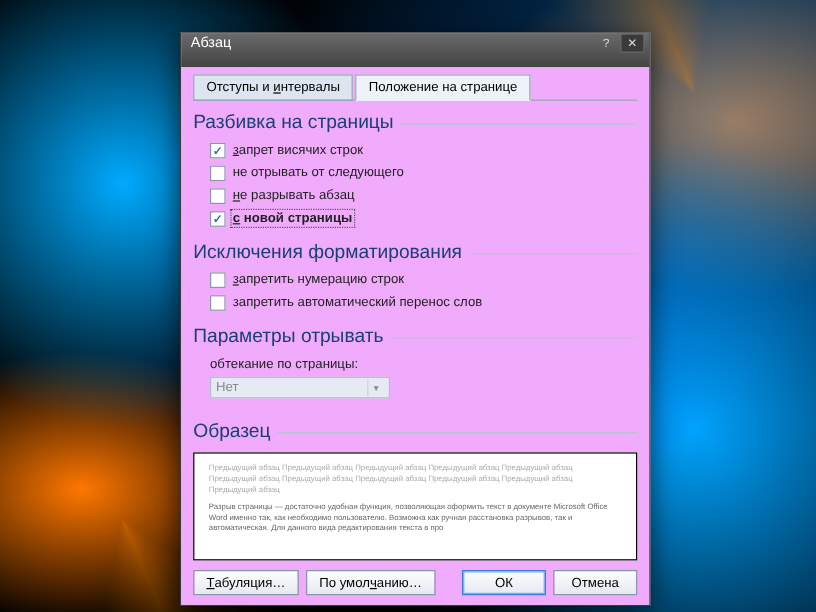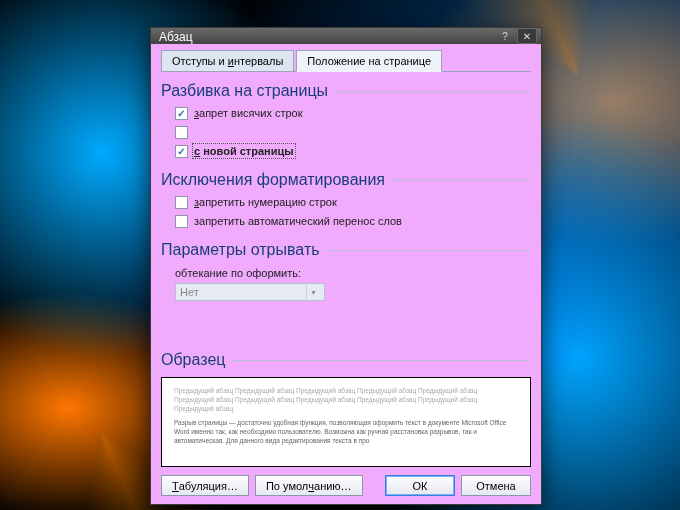--- a/index.html
+++ b/index.html
@@ -33,23 +33,23 @@
 .dialog {
   position: absolute;
   left: 150px; top: 27px;
   width: 392px; height: 478px;
   background: #cfd7e3;
   border: 1px solid #3b3b3b;
   box-shadow: 0 4px 20px rgba(0,0,0,0.6);
   display: flex; flex-direction: column;
 }
 .titlebar {
-  height: 16px;
+  height: 28px;
   background: linear-gradient(#6a6a6a, #434343);
-  display: flex; align-items: flex-end;
+  display: flex; align-items: flex-start;
   padding: 0 4px 0 8px;
   color: #fff;
 }
 .titlebar-title { font-size: 12px; flex: 1; }
 .titlebar-btn {
   width: 20px; height: 16px;
   display: flex; align-items: center; justify-content: center;
   color: #ddd; cursor: pointer;
   margin-left: 2px;
   font-size: 10px;
@@ -184,38 +184,43 @@
     </div>
     <div class="tab-underline"></div>
 
     <div class="section-title">Разбивка на страницы</div>
     <div class="chk-row">
       <span class="chk checked"></span>
       <span class="chk-label"><span class="ul">з</span>апрет висячих строк</span>
     </div>
     <div class="chk-row">
       <span class="chk"></span>
+      <span class="chk-label">не отрывать от следующего</span>
+    </div>
+    <div class="chk-row">
+      <span class="chk"></span>
+      <span class="chk-label"><span class="ul">н</span>е разрывать абзац</span>
     </div>
     <div class="chk-row">
       <span class="chk checked"></span>
       <span class="chk-label chk-focused"><span class="ul">с</span> новой страницы</span>
     </div>
 
     <div class="section-title">Исключения форматирования</div>
     <div class="chk-row">
       <span class="chk"></span>
       <span class="chk-label"><span class="ul">з</span>апретить нумерацию строк</span>
     </div>
     <div class="chk-row">
       <span class="chk"></span>
       <span class="chk-label">запретить автоматический перенос слов</span>
     </div>
 
     <div class="section-title">Параметры отрывать</div>
-    <div class="field-label">обтекание по оформить:</div>
+    <div class="field-label">обтекание по страницы:</div>
     <div class="combo">
       <span>Нет</span>
       <span class="arrow">▾</span>
     </div>
 
     <div class="spacer"></div>
 
     <div class="section-title">Образец</div>
     <div class="preview-box">
       <p>Предыдущий абзац Предыдущий абзац Предыдущий абзац Предыдущий абзац Предыдущий абзац Предыдущий абзац Предыдущий абзац Предыдущий абзац Предыдущий абзац Предыдущий абзац Предыдущий абзац</p>

